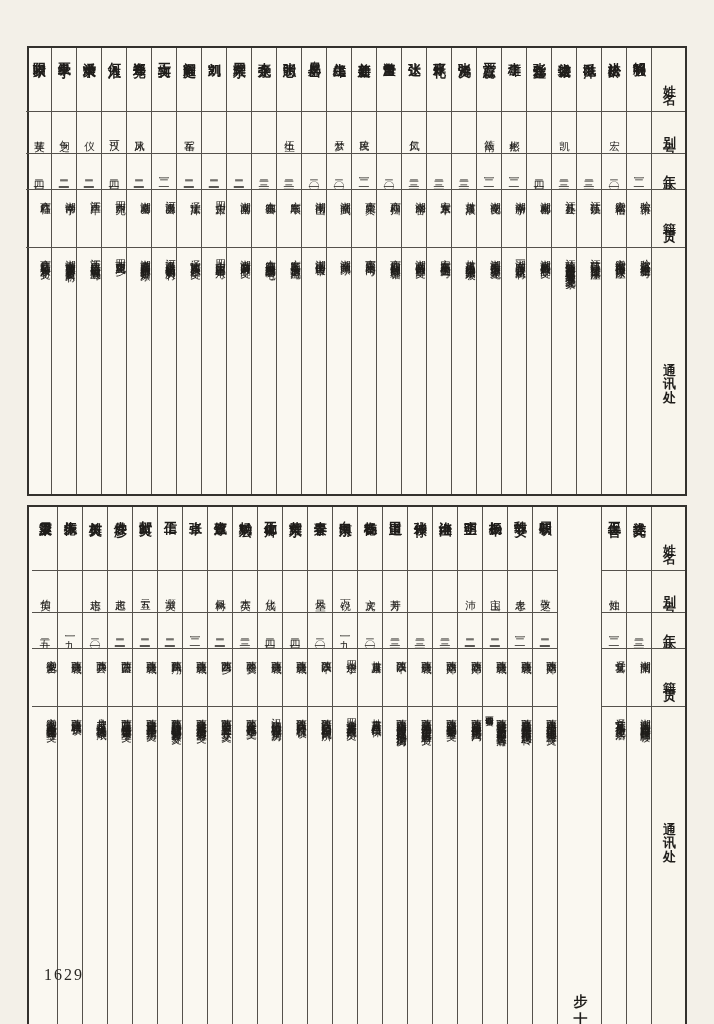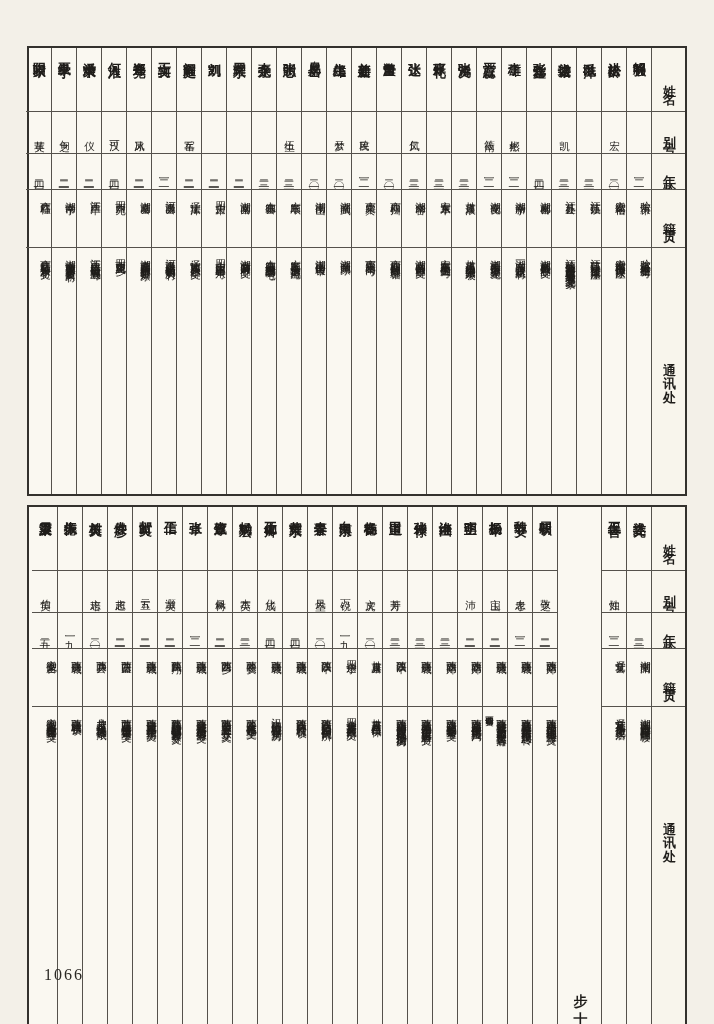--- a/index.html
+++ b/index.html
@@ -399,13 +399,13 @@
       <div class="col">
         <div class="cell c-name">梁震汲</div>
         <div class="cell c-alias">伯英</div>
         <div class="cell c-age">二五</div>
         <div class="cell c-origin">安徽合肥</div>
         <div class="cell c-addr">安徽合肥南乡晓兴集隆保宝号交</div>
       </div>
     </div>
 </div>
 
-<div class="pageno">1066</div>
+<div class="pageno">1629</div>
 
 </body></html>

